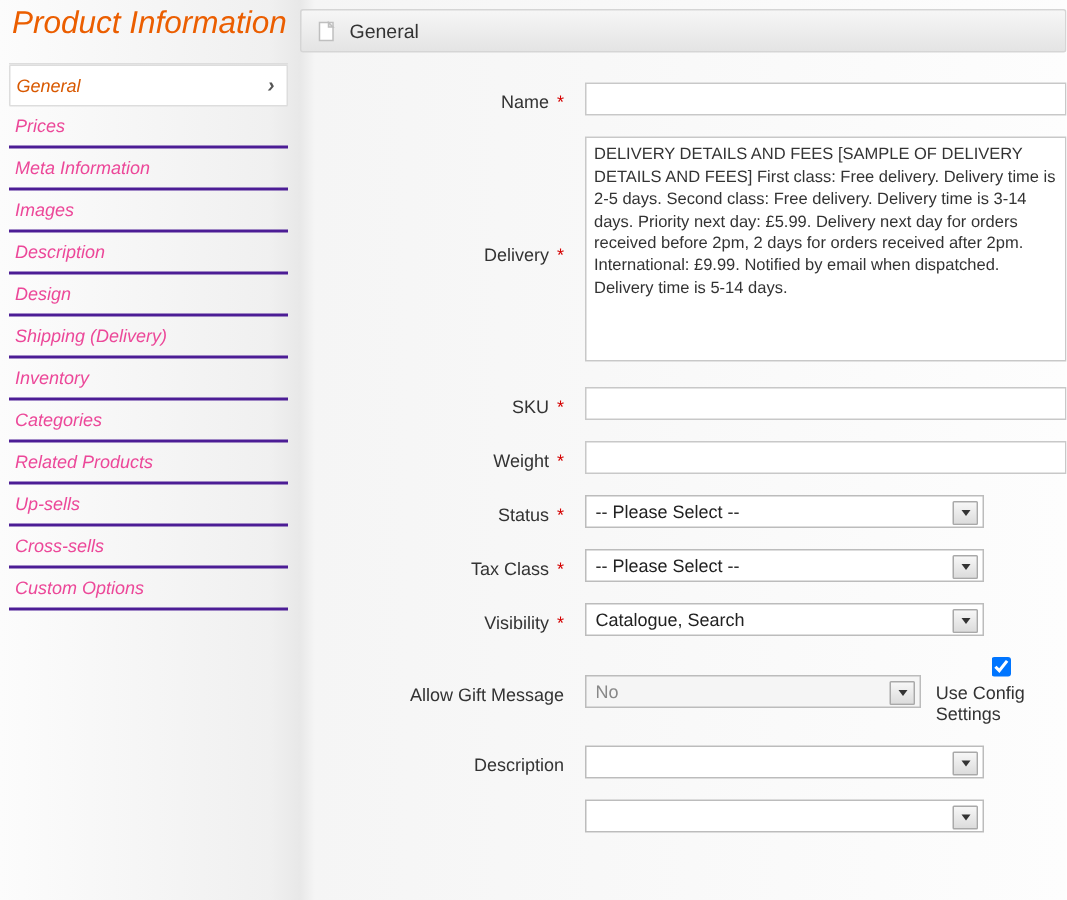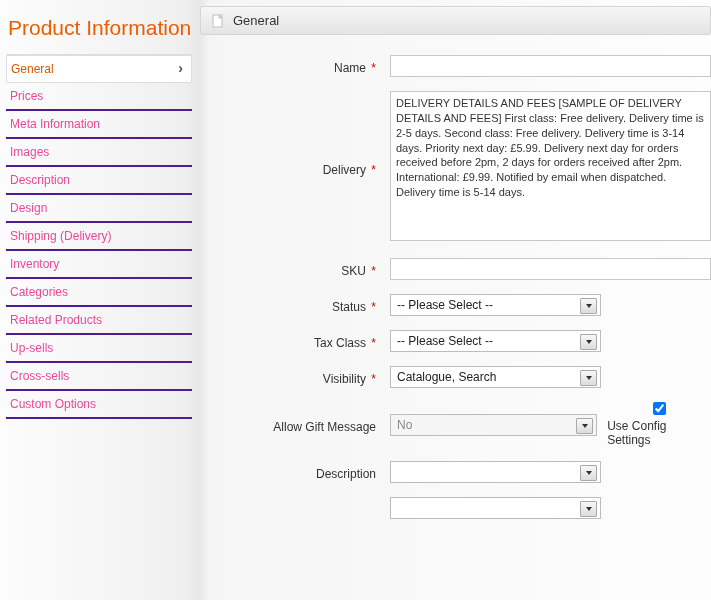--- a/index.html
+++ b/index.html
@@ -11,21 +11,22 @@
     width: 711px;
     height: 600px;
     overflow: hidden;
     position: relative;
   }
   .sidebar {
     position: absolute;
     left: 0;
     top: 0;
     width: 198px;
-    padding: 16px 6px 0 6px;
+    padding: 4px 6px 0 6px;
+    font-style: italic;
   }
   .sidebar-title {
     color: #EB5E00;
     font-size: 21px;
     font-weight: normal;
     line-height: 1.15;
     margin-bottom: 14px;
     padding-left: 2px;
   }
   .nav {
@@ -132,21 +133,21 @@
     resize: none;
     font-family: Arial, Helvetica, sans-serif;
     color: #333;
   }
   .sel-wrap {
     display: flex;
     align-items: center;
     gap: 10px;
   }
   .sel {
-    width: 211px;
+    width: 266px;
     height: 22px;
     border: 1px solid #bcbcbc;
     background: #fff;
     padding: 1px 22px 1px 6px;
     font-size: 12px;
     position: relative;
     color: #222;
     display: flex;
     align-items: center;
   }
@@ -218,20 +219,24 @@
     <div class="form-row">
       <div class="form-label"><span>Delivery</span> <span class="req">*</span></div>
       <div class="form-field"><textarea class="ta" style="">DELIVERY DETAILS AND FEES [SAMPLE OF DELIVERY DETAILS AND FEES] First class: Free delivery. Delivery time is 2-5 days. Second class: Free delivery. Delivery time is 3-14 days. Priority next day: £5.99. Delivery next day for orders received before 2pm, 2 days for orders received after 2pm. International: £9.99. Notified by email when dispatched. Delivery time is 5-14 days.</textarea></div>
     </div>
 
     <div class="form-row">
       <div class="form-label"><span>SKU</span> <span class="req">*</span></div>
       <div class="form-field"><input type="text" class="txt" value="" style=""></div>
     </div>
 
+    <div class="form-row">
+      <div class="form-label"><span>Weight</span> <span class="req">*</span></div>
+      <div class="form-field"><input type="text" class="txt" value="" style=""></div>
+    </div>
 
     <div class="form-row">
       <div class="form-label"><span>Status</span> <span class="req">*</span></div>
       <div class="form-field sel-wrap">
           <div class="sel">
             <span>-- Please Select --</span>
           </div>
         </div>
     </div>
 

